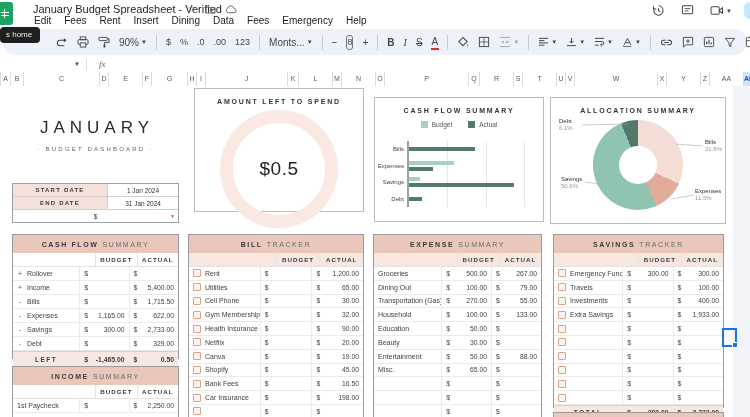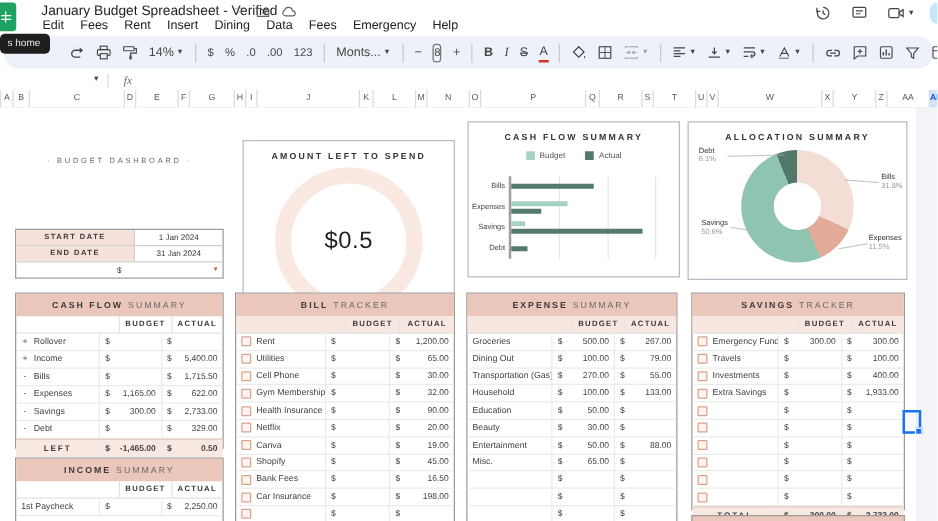--- a/index.html
+++ b/index.html
@@ -166,21 +166,21 @@
         <rect x="3.5" y="1" width="6" height="3" fill="none" stroke="#444746"></rect>
         <rect x="1" y="4" width="11" height="5" rx="1" fill="none" stroke="#444746"></rect>
         <rect x="3.5" y="7.5" width="6" height="4.5" fill="#edf2fa" stroke="#444746"></rect>
       </svg>
     <svg class="ic" width="12" height="12" viewBox="0 0 13 13">
         <rect x="1" y="1.5" width="9" height="3.5" rx=".5" fill="none" stroke="#444746"></rect>
         <path d="M10 3h2v4H7v2" fill="none" stroke="#444746"></path>
         <rect x="6" y="9" width="2" height="3.5" fill="#444746"></rect>
       </svg>
     <span class="tbtn">
-        <span>14%</span>
+        <span>90%</span>
         <span class="caret">▼</span>
       </span>
     <span class="tsep"></span>
     <span class="fmt">$</span>
     <span class="fmt">%</span>
     <span class="fmt">.0</span>
     <span class="fmt">.00</span>
     <span class="fmt">123</span>
     <span class="tsep"></span>
     <span class="tbtn">
@@ -304,38 +304,39 @@
       <div class="colcell" style="width: 33px;">Y</div>
       <div class="colcell" style="width: 8px;">Z</div>
       <div class="colcell" style="width: 33px;">AA</div>
       <div class="colcell sel" style="width: 10px;">AB</div>
     </div>
 
   <div class="sheetbody"></div>
   <div class="offsheet"></div>
 
   <div class="january">
+    <div class="jan-word">JANUARY</div>
     <div class="jan-sub">· BUDGET DASHBOARD ·</div>
   </div>
   <div class="dates">
     <div class="drow">
       <div class="dlabel">START DATE</div>
       <div class="dval">1 Jan 2024</div>
     </div>
     <div class="drow">
       <div class="dlabel">END DATE</div>
       <div class="dval">31 Jan 2024</div>
     </div>
     <div class="dcur">
       <span>$</span>
       <span class="dcaret">▼</span>
     </div>
   </div>
 
-  <div class="card" style="left:194px;top:112px;width:168px;height:122px">
+  <div class="card" style="left:194px;top:88px;width:168px;height:122px">
     <div class="card-title">AMOUNT LEFT TO SPEND</div>
     <div class="ring" id="amountRing" style="border: 13px solid rgb(250, 233, 226);">
       <span class="ring-val">$0.5</span>
     </div>
   </div>
 
   <div class="card" style="left:374px;top:97px;width:168px;height:123px">
     <div class="card-title">CASH FLOW SUMMARY</div>
     <div class="legend">
       <span class="lgitem">

